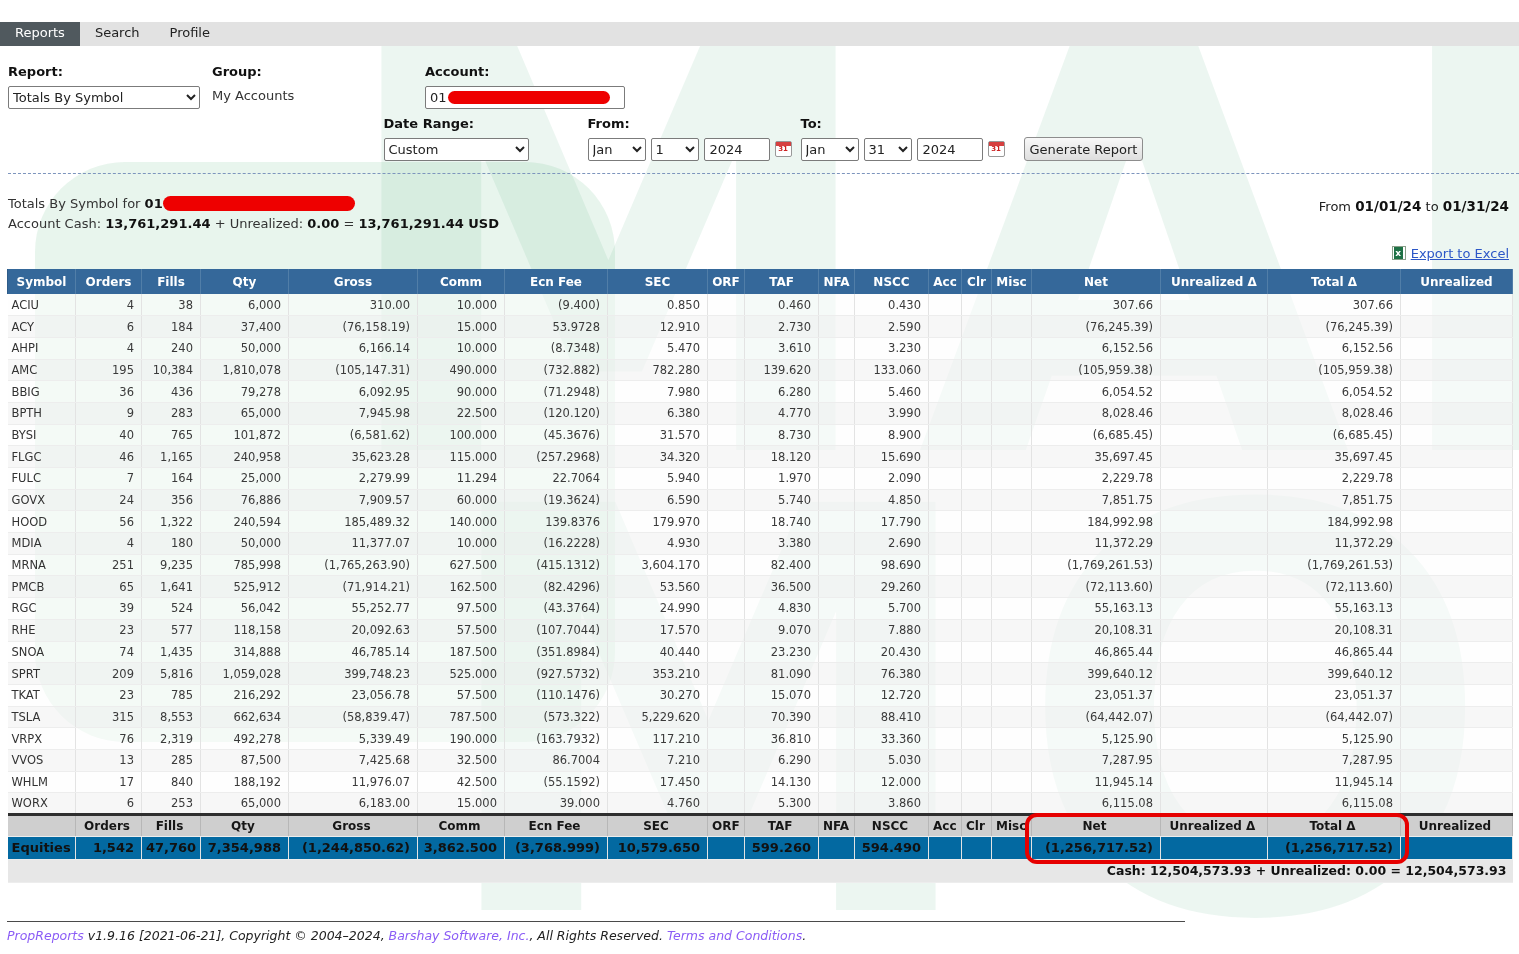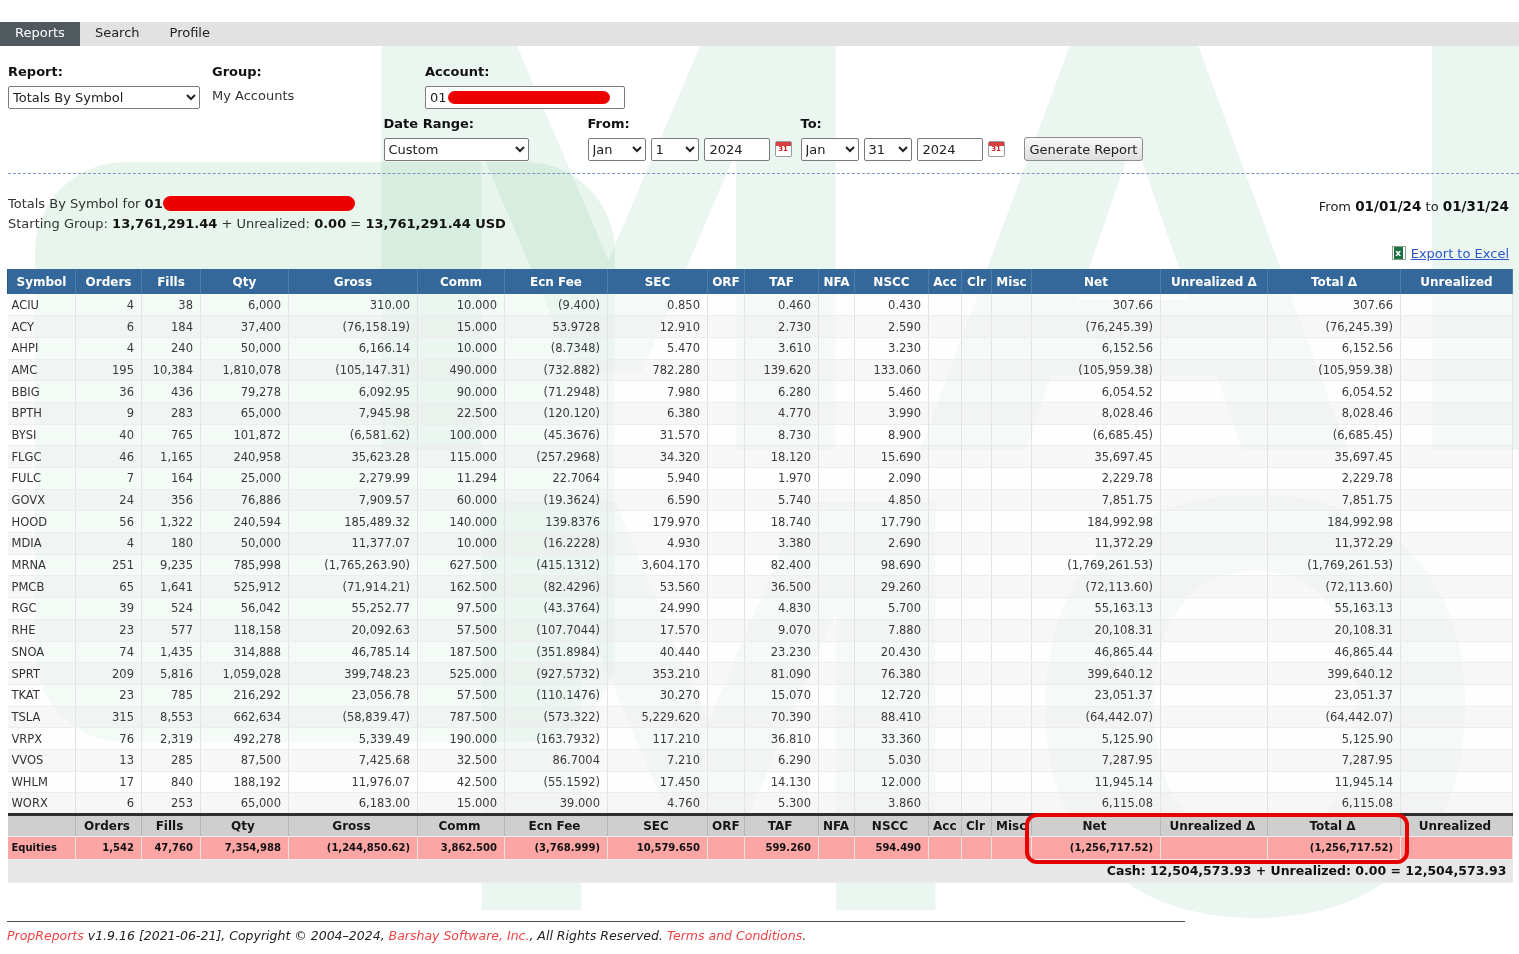--- a/index.html
+++ b/index.html
@@ -58,30 +58,30 @@
     height:25px; border-right:1px solid #517ea8; border-left:1px solid #2d5b88; padding:0 4px;
     white-space:nowrap; overflow:hidden; }
   tbody td { height:21.7px; padding:0 7px 0 4px; border-right:1px solid #e3e3e3; border-bottom:1px solid #ededed;
     white-space:nowrap; overflow:hidden; }
   td.num { text-align:right; color:#3a3a3a; }
   td.sym { text-align:left; color:#333; }
   tr.odd td { background:rgba(253,253,253,0.55); }
   tr.even td { background:rgba(243,243,243,0.70); }
   tr.tot-head td { background:#cfcfcf; color:#161616; font-weight:bold; font-size:12px; text-align:center;
     border-top:3px solid #2e2e2e; border-right:1px solid #b7b7b7; height:22px; }
-  tr.tot-row td { background:#fca5a5; font-weight:bold; color:#111; font-size:10px; height:22.5px; }
+  tr.tot-row td { background:#0369a1; font-weight:bold; color:#111; font-size:13px; height:22.5px; }
   tr.cash-row td { background:#e7e7e7; text-align:right; font-weight:bold; color:#111; font-size:12.5px;
     height:23px; padding-right:6px; border-right:none; }
   .annot { position:absolute; border:4px solid #e60000; border-radius:12px; pointer-events:none;
     left:1018px; width:384px; bottom:19px; height:51px; z-index:3; }
 
   
   .footer { margin-top:38px; margin-left:7px; width:1178px; border-top:1px solid #4a4a4a; }
   .footer-text { font-style:italic; font-size:12.5px; color:#222; padding:6px 0 0 0; }
-  .footer-text a { color:#ef4444;margin-top:27px; }
+  .footer-text a { color:#8b5cf6;margin-top:27px; }
 </style>
 </head>
 <body>
 
 <div id="stage">
 
   <div class="wm-blob" style="left:35px; top:140px; width:580px; height:580px;"></div>
   <div class="wm" style="left:330px; top:10px; font-size:560px; letter-spacing:30px;">MADAZ</div>
   <div class="wm" style="left:430px; top:470px; font-size:560px; letter-spacing:30px;">MONEY</div>
 
@@ -145,21 +145,21 @@
       <div class="dashed-sep"></div>
     </div>
 
     <div class="summary">
       <div class="sumleft">
         <div>
           <span>Totals By Symbol for</span>
           <b>01</b><span class="redact" style="width:192px; height:15px; vertical-align:-3px;"></span>
         </div>
         <div>
-          <span>Starting Group:</span>
+          <span>Account Cash:</span>
           <b>13,761,291.44</b>
           <span>+ Unrealized:</span>
           <b>0.00</b>
           <span>=</span>
           <b>13,761,291.44 USD</b>
         </div>
       </div>
       <div class="fromto">
         <span>From</span>
         <b>01/01/24</b>

